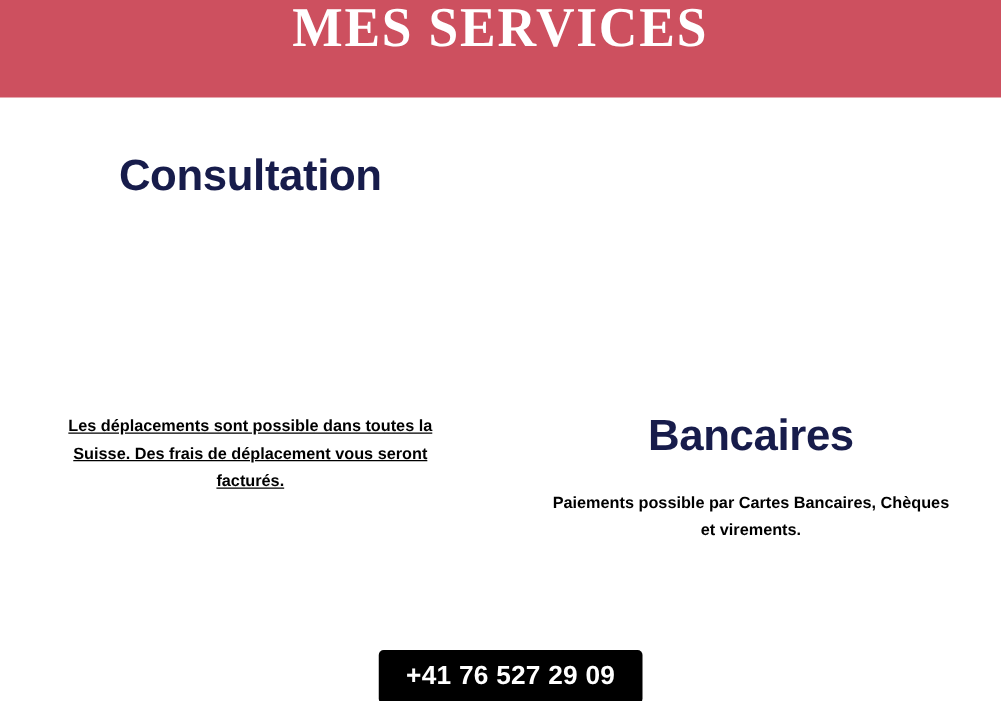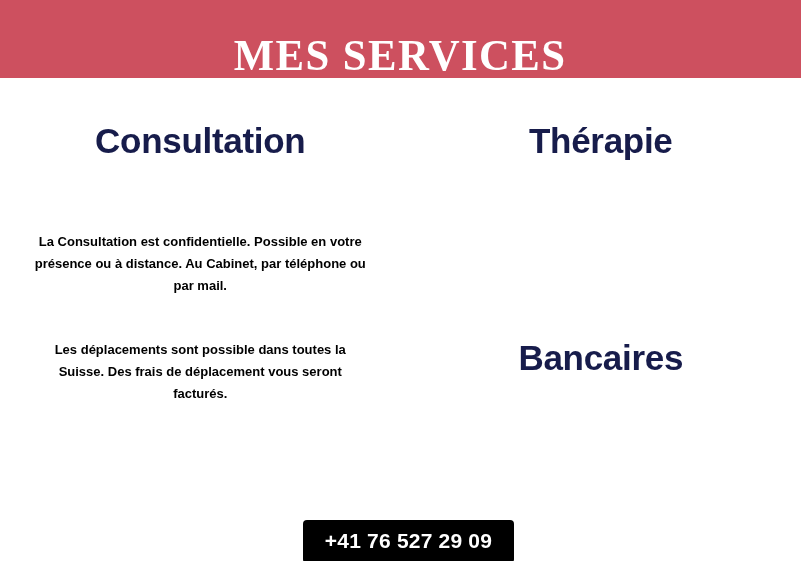--- a/index.html
+++ b/index.html
@@ -17,21 +17,21 @@
 
   
   .header-band {
     position: absolute;
     top: 0;
     left: 0;
     width: 801px;
     height: 78px;
     background: #cd505f;
     display: flex;
-    align-items: flex-end;
+    align-items: flex-start;
     justify-content: center;
   }
   .header-title {
     font-family: "Liberation Serif", serif;
     font-weight: bold;
     font-size: 45px;
     line-height: 1;
     color: #ffffff;
     letter-spacing: 1.5px;
     transform: scaleX(0.95);
@@ -50,21 +50,21 @@
     grid-template-rows: 1fr 1fr;
   }
   .service-cell {
     display: flex;
     flex-direction: column;
     align-items: center;
     box-sizing: border-box;
   }
   .cell-r0 { padding-top: 44px; }
   .cell-r1 { padding-top: 42px; }
-  .cell-c0 { padding-left: 34px; padding-right: 34px; gap: 48px; }
+  .cell-c0 { padding-left: 34px; padding-right: 34px; }
   .cell-c1 { padding-left: 36px; padding-right: 36px; }
 
   .service-heading {
     font-family: "Liberation Sans", sans-serif;
     font-weight: bold;
     font-size: 35px;
     line-height: 1.1;
     color: #171c4b;
     margin: 0 0 22px 0;
     text-align: center;
@@ -74,21 +74,21 @@
     font-family: "Liberation Sans", sans-serif;
     font-weight: bold;
     font-size: 13px;
     line-height: 22px;
     color: #000000;
     text-align: center;
     margin: 0;
     max-width: 340px;
   }
   .cell-c1 .service-body { max-width: 345px; }
-  .cell-c0.cell-r1 .service-body { max-width: 340px; }
+  .cell-c0.cell-r1 .service-body { max-width: 340px; text-decoration: underline; }
 
   
   .phone-row {
     position: absolute;
     top: 498px;
     left: 0;
     width: 791px;
     height: 63px;
     display: flex;
     align-items: center;
@@ -116,32 +116,31 @@
 <body>
 
 <div class="header-band">
   <div class="header-title">MES SERVICES</div>
 </div>
 
 <div class="services-grid">
 
   <div class="service-cell cell-r0 cell-c0">
     <h2 class="service-heading">Consultation</h2>
-    <p class="service-body">La Consultation est confidentielle. Possible en votre présence ou à distance. Au Cabinet, par téléphone ou par mail.</p>
   </div>
 
   <div class="service-cell cell-r0 cell-c1">
-    <h2 class="service-heading">Thérapie</h2>
   </div>
 
   <div class="service-cell cell-r1 cell-c0">
     <p class="service-body">Les déplacements sont possible dans toutes la Suisse. Des frais de déplacement vous seront facturés.</p>
   </div>
 
   <div class="service-cell cell-r1 cell-c1">
     <h2 class="service-heading">Bancaires</h2>
+    <p class="service-body">Paiements possible par Cartes Bancaires, Chèques et virements.</p>
   </div>
 
 </div>
 
 <div class="phone-row">
   <button class="phone-button">+41 76 527 29 09</button>
 </div>
 
 </body></html>

